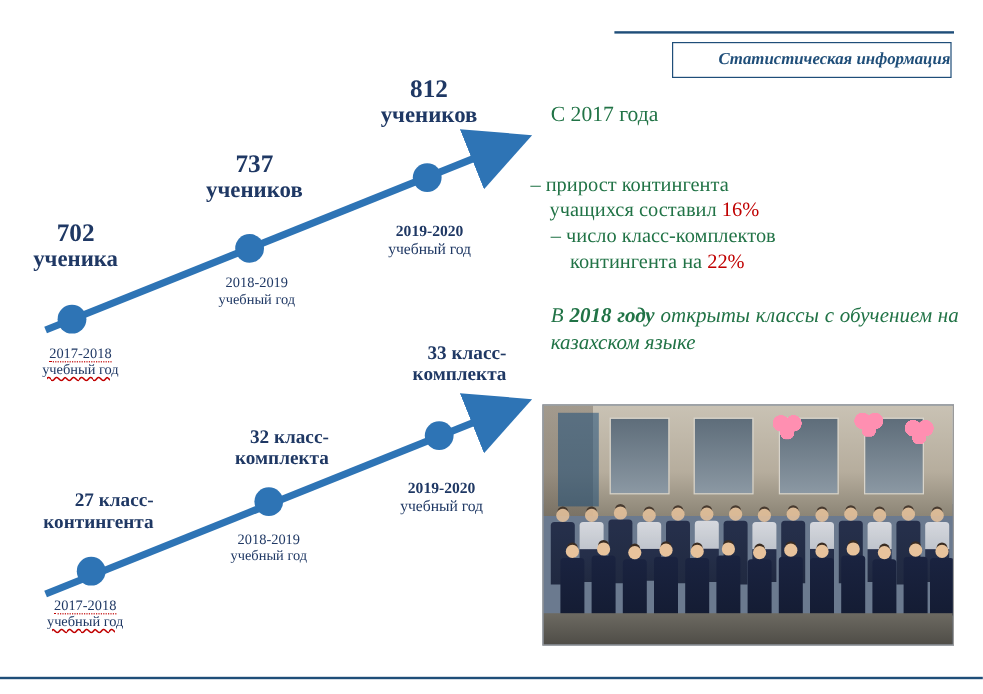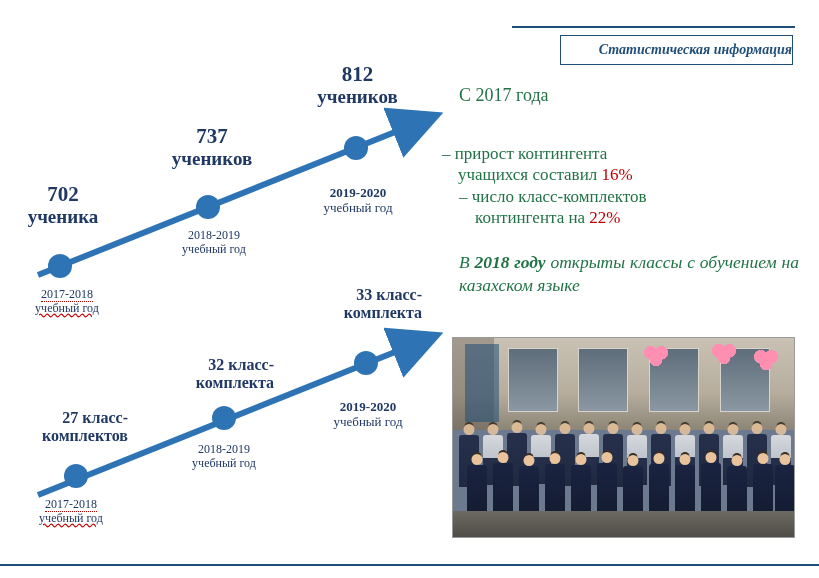--- a/index.html
+++ b/index.html
@@ -288,21 +288,21 @@
       <circle cx="48" cy="146" r="12" fill="#2e74b5"></circle>
       <circle cx="196" cy="88" r="12" fill="#2e74b5"></circle>
       <circle cx="338" cy="33" r="12" fill="#2e74b5"></circle>
     </svg>
   </div>
 
   <div class="lbl mid" style="left:12px; top:409px; width:116px;">
     <div>
       <span>27</span> <span>класс-</span>
     </div>
-    <div>комплектов</div>
+    <div>контингента</div>
   </div>
   <div class="lbl mid" style="left:158px; top:356px; width:116px;">
     <div>
       <span>32</span> <span>класс-</span>
     </div>
     <div>комплекта</div>
   </div>
   <div class="lbl mid" style="left:302px; top:286px; width:120px;">
     <div>
       <span>33</span> <span>класс-</span>

